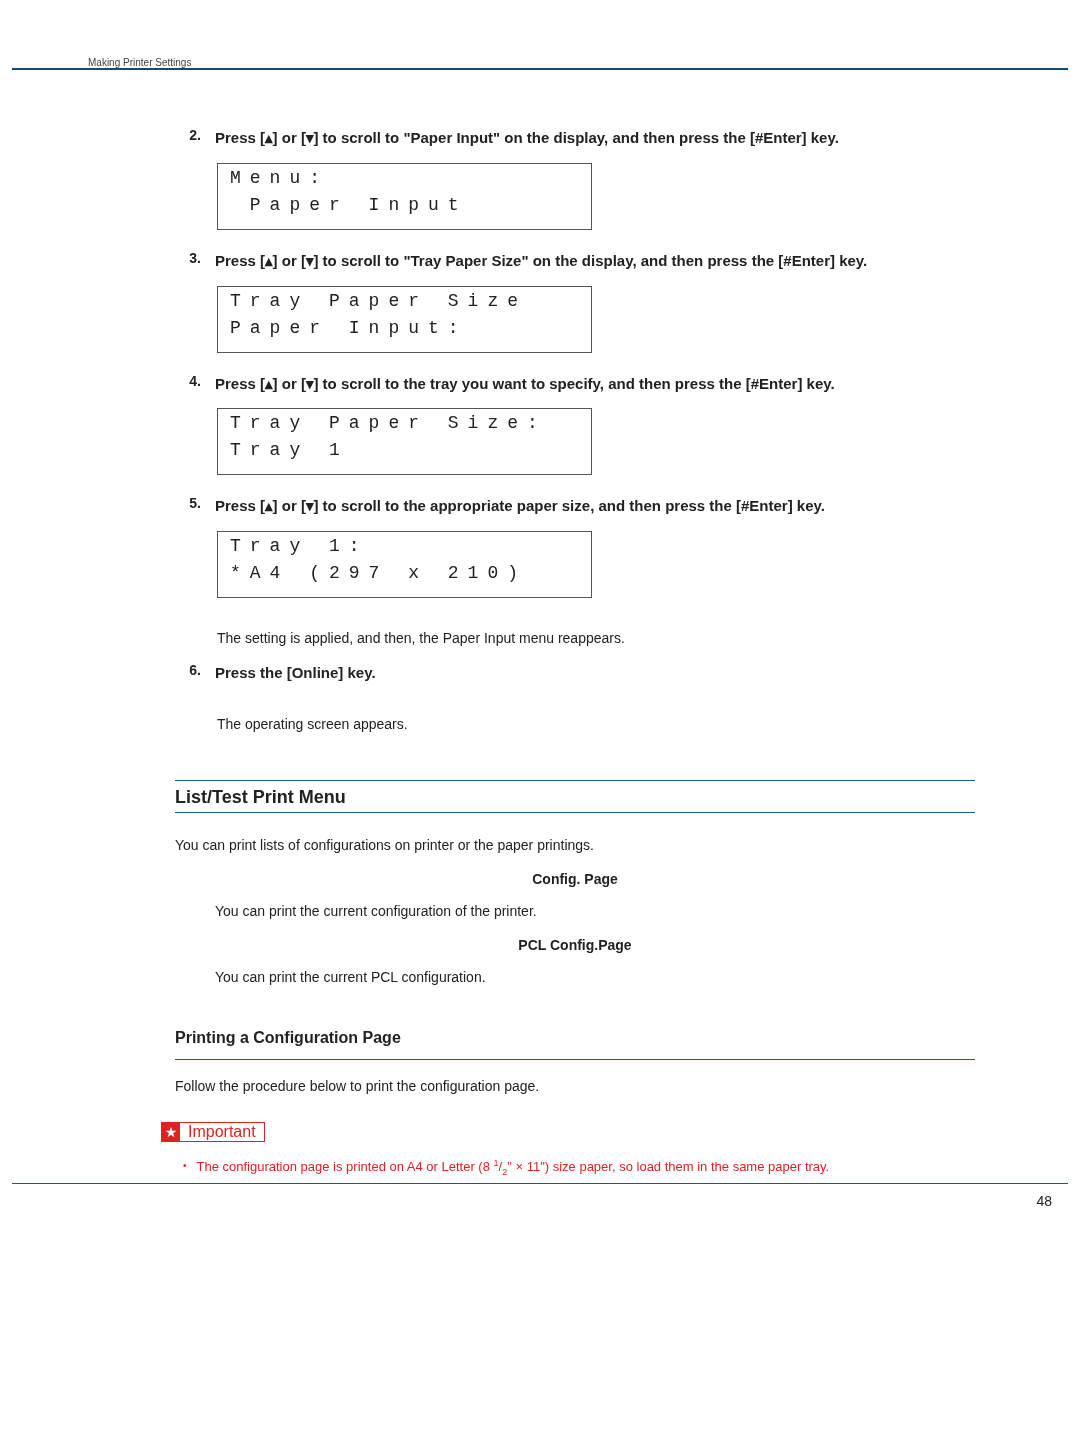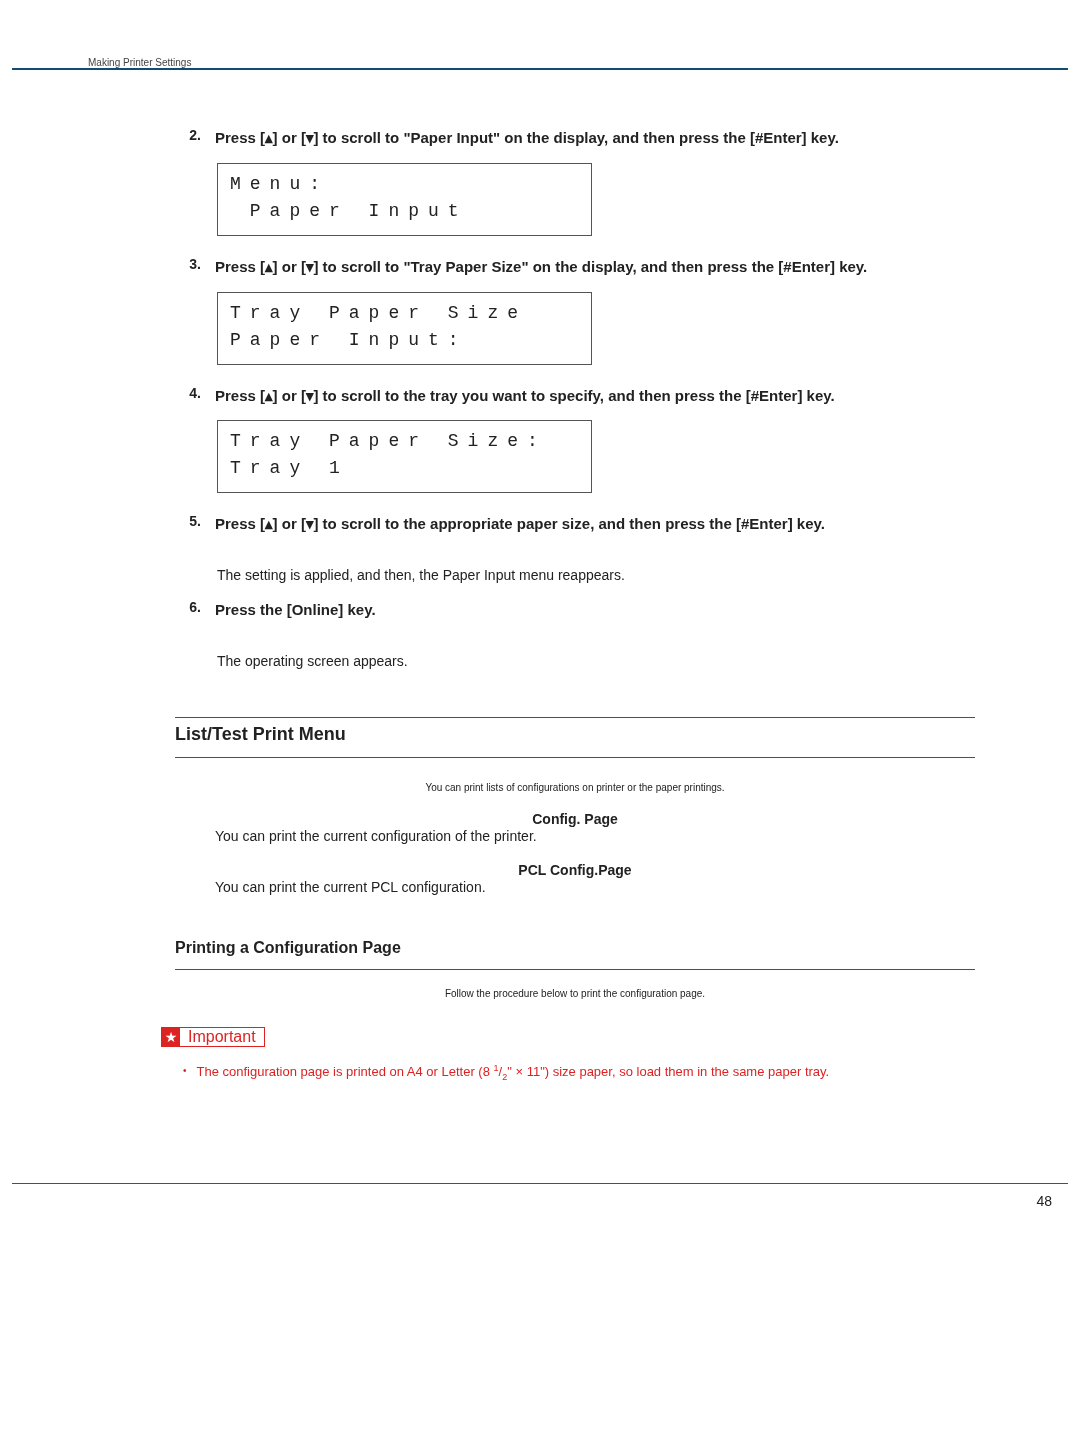--- a/index.html
+++ b/index.html
@@ -60,58 +60,57 @@
     padding-top: 2px;
   }
   .note {
     font-size: 14px;
     margin: 32px 0 18px 42px;
   }
   .lcd {
     margin: 14px 0 18px 42px;
     border: 1px solid #555;
     width: 375px;
-    padding: 7px 12px 10px 12px;
+    padding: 1px 12px 10px 12px;
     box-sizing: border-box;
   }
   .lcd .lcd-line {
     font-family: "Courier New", monospace;
     font-size: 18px;
     letter-spacing: 9px;
     line-height: 1.5;
     white-space: pre;
   }
   
   h2.section {
     font-size: 18px;
     font-weight: 700;
     margin: 48px 0 15px 0;
-    padding-bottom: 12px;
+    padding-bottom: 4px;
     border-top: 1px solid #1f5d86;
     border-bottom: 1px solid #1f5d86;
     padding-top: 6px;
     margin-left: 0;
   }
   .section-wrap {
     width: 800px;
   }
   .intro {
-    font-size: 10px;
+    font-size: 14px;
     margin: 24px 0 18px 0;
-    text-align: center;
   }
   .term {
     font-weight: 700;
     font-size: 14px;
     margin: 6px 0 0 0;
     text-align: center;
   }
   .term-desc {
     font-size: 14px;
-    margin: 1px 0 18px 40px;
+    margin: 16px 0 18px 40px;
   }
   h3.subhead {
     font-size: 16px;
     font-weight: 700;
     margin: 44px 0 0 0;
     padding-bottom: 12px;
     border-bottom: 1px solid #1f5d86;
   }
   
   .important-tag {
@@ -203,20 +202,24 @@
     </div>
     <div class="lcd">
       <div class="lcd-line">Tray Paper Size:</div>
       <div class="lcd-line">Tray 1</div>
     </div>
 
     <div class="li">
       <div class="li-num">5</div>
       <div class="step-text">Press [▴] or [▾] to scroll to the appropriate paper size, and then press the [#Enter] key.</div>
     </div>
+    <div class="lcd">
+      <div class="lcd-line">Tray 1:</div>
+      <div class="lcd-line">*A4 (297 x 210)</div>
+    </div>
     <div class="note">The setting is applied, and then, the Paper Input menu reappears.</div>
 
     <div class="li" style="margin-top:-4px;">
       <div class="li-num">6</div>
       <div class="step-text">Press the [Online] key.</div>
     </div>
     <div class="note">The operating screen appears.</div>
 
     <div class="section-wrap">
       <h2 class="section">List/Test Print Menu</h2>

